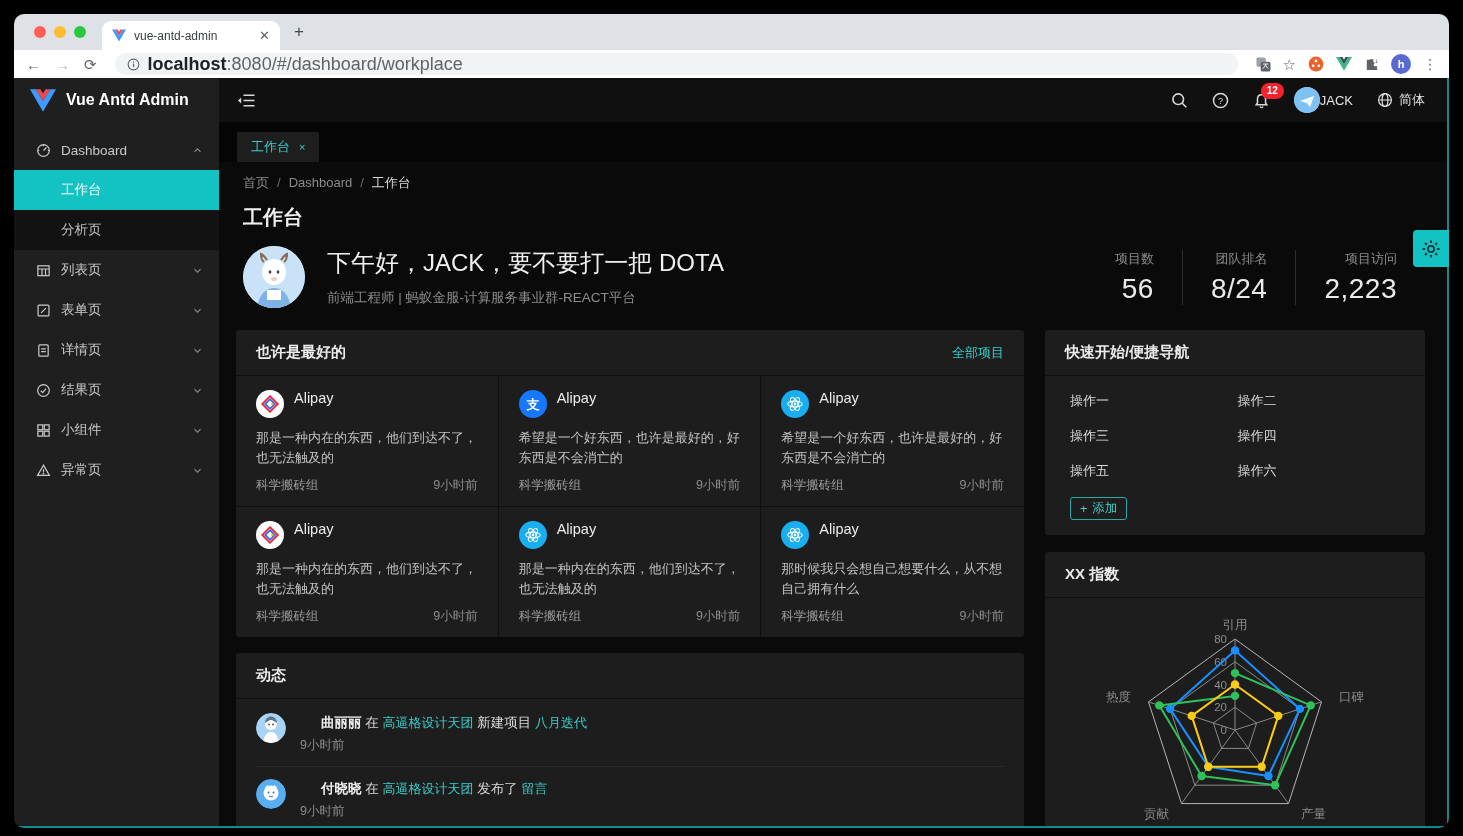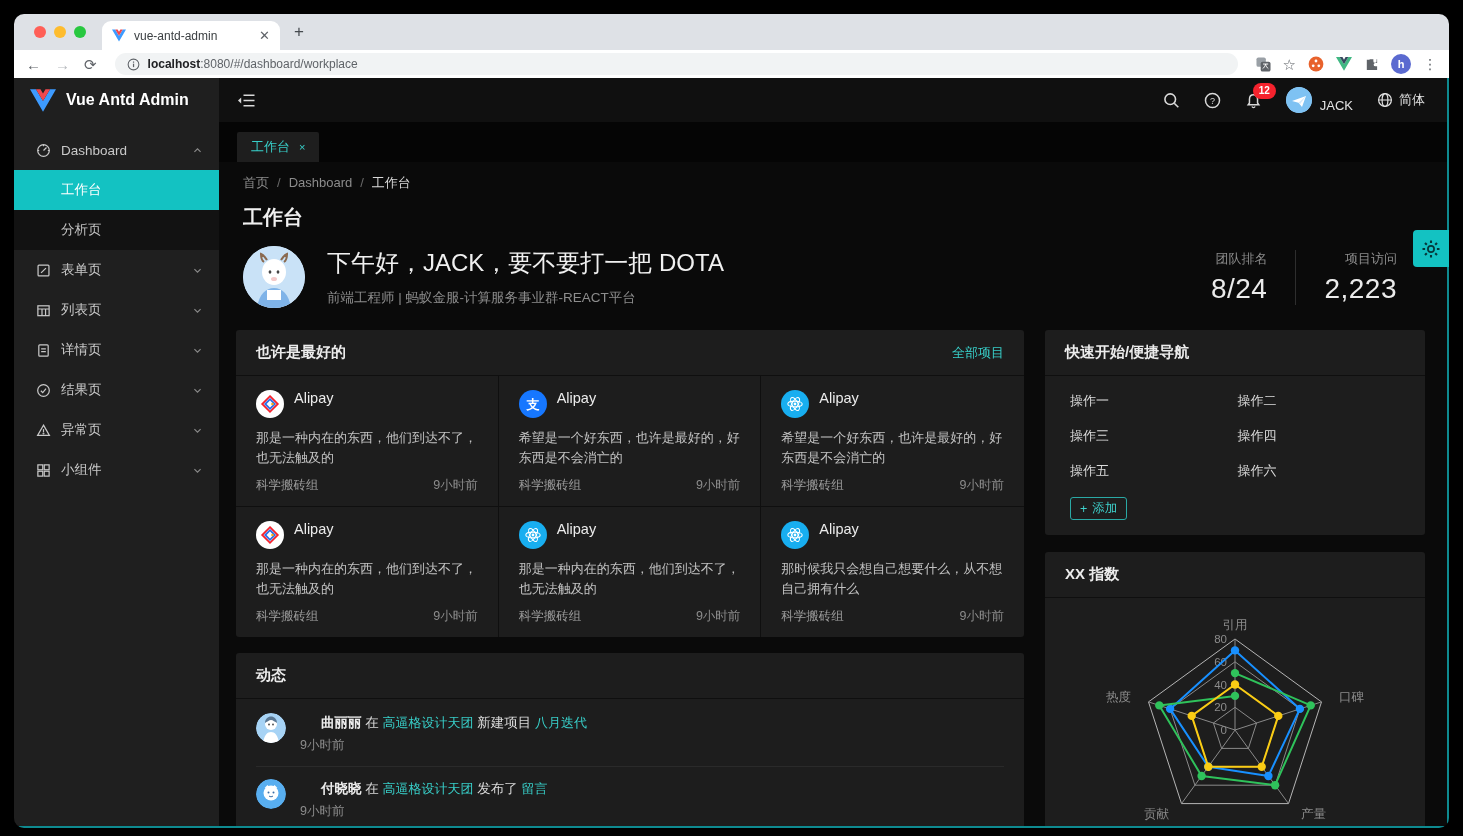--- a/index.html
+++ b/index.html
@@ -16,39 +16,39 @@
   .t-red{background:#ff5f57;} .t-yellow{background:#febc2e;} .t-green{background:#28c840;}
   .btab { width:178px; height:29px; background:#fff; border-radius:9px 9px 0 0; display:flex; align-items:center; gap:8px; padding:0 10px; font-size:12px; color:#3c4043; }
   .btab .title { flex:1; white-space:nowrap; overflow:hidden; }
   .btab .close { color:#5f6368; font-size:13px; }
   .newtab { align-self:center; font-size:17px; color:#454a4f; margin-left:14px; }
 
   .urlbar { height:28px; background:#fff; display:flex; align-items:center; padding:0 12px; gap:14px; }
   .nav-ic { color:#5f6368; font-size:15px; line-height:1; }
   .nav-ic.dis { color:#b6b9bd; }
   .omnibox { flex:1; height:22px; background:#f1f3f4; border-radius:11px; display:flex; align-items:center; padding:0 12px; gap:8px; margin:0 4px; }
-  .omnibox .url { font-size:12px; color:#5f6368; }
+  .omnibox .url { font-size:18px; color:#5f6368; }
   .omnibox .url b { color:#202124; font-weight:700; }
   .bar-right { display:flex; align-items:center; gap:12px; }
   .chr-avatar { width:20px; height:20px; border-radius:50%; background:#5b6ad0; color:#fff; font-size:11px; font-weight:700; display:flex; align-items:center; justify-content:center; }
   .kebab { color:#5f6368; font-size:14px; letter-spacing:0; }
 
   
   .app { height:750px; background:#0a0a0a; position:relative; overflow:hidden; }
   .app::after { content:""; position:absolute; right:0; top:0; bottom:0; width:2px; background:#0e8a90; z-index:9; }
   .app::before { content:""; position:absolute; left:0; right:0; bottom:0; height:2px; background:#0e8a90; z-index:9; }
 
   .app-header { height:44px; display:flex; align-items:center; background:#101010; }
   .logo-area { width:205px; height:44px; background:#1f1f1f; display:flex; align-items:center; gap:10px; padding-left:16px; }
   .brand { font-size:16px; font-weight:700; color:#fff; white-space:nowrap; }
   .fold { margin-left:18px; color:#d9d9d9; }
   .hdr-right { margin-left:auto; display:flex; align-items:center; gap:24px; padding-right:24px; color:#d9d9d9; }
   .bell-wrap { position:relative; }
   .badge { position:absolute; top:-9px; left:8px; background:#f5222d; color:#fff; font-size:10px; line-height:1; padding:3px 6px; border-radius:9px; font-weight:700; }
-  .user { display:flex; align-items:flex-end; gap:8px; font-size:13px; color:#e3e3e3; }
+  .user { display:flex; align-items:center; font-size:13px; color:#e3e3e3; }
   .u-avatar { width:26px; height:26px; border-radius:50%; background:#8fc9f5; position:relative; overflow:hidden; }
   .lang { display:flex; align-items:center; gap:6px; font-size:13px; color:#e3e3e3; }
 
   .app-body { display:flex; height:706px; }
   .sidebar { width:205px; background:#1f1f1f; padding-top:8px; flex-shrink:0; }
   .menu-item { height:40px; display:flex; align-items:center; gap:10px; padding:0 16px 0 22px; color:#c9c9c9; font-size:13.5px; }
   .menu-item .chev { margin-left:auto; color:#8c8c8c; }
   .submenu { background:#121212; }
   .sub-item { height:40px; display:flex; align-items:center; padding-left:47px; color:#c2c2c2; font-size:13.5px; }
   .sub-item.active { background:#13c2c2; color:#fff; }
@@ -262,39 +262,39 @@
               </svg>
             </span>
           </div>
           <div class="submenu">
             <div class="sub-item active">工作台</div>
             <div class="sub-item">分析页</div>
           </div>
           <div class="menu-item">
             <span>
               <svg width="15" height="15" viewBox="0 0 16 16" fill="none" stroke="currentColor" stroke-width="1.3">
-                <rect x="2.2" y="2.2" width="11.6" height="11.6" rx="1"></rect>
-                <path d="M5.4 10.6l5.2-5.2 0 0"></path>
-              </svg>
-            </span>
-                   <span>表单页</span>
+                <rect x="2" y="3" width="12" height="10.5"></rect>
+                <path d="M2 6.4h12M6.4 6.4v7.1M10.2 6.4v7.1"></path>
+              </svg>
+            </span>
+                   <span>列表页</span>
                    <span class="chev">
               <svg width="11" height="11" viewBox="0 0 16 16" fill="none" stroke="currentColor" stroke-width="1.6">
                 <path d="M3.5 6l4.5 4.5L12.5 6"></path>
               </svg>
             </span>
           </div>
           <div class="menu-item">
             <span>
               <svg width="15" height="15" viewBox="0 0 16 16" fill="none" stroke="currentColor" stroke-width="1.3">
-                <rect x="2" y="3" width="12" height="10.5"></rect>
-                <path d="M2 6.4h12M6.4 6.4v7.1M10.2 6.4v7.1"></path>
-              </svg>
-            </span>
-                   <span>列表页</span>
+                <rect x="2.2" y="2.2" width="11.6" height="11.6" rx="1"></rect>
+                <path d="M5.4 10.6l5.2-5.2 0 0"></path>
+              </svg>
+            </span>
+                   <span>表单页</span>
                    <span class="chev">
               <svg width="11" height="11" viewBox="0 0 16 16" fill="none" stroke="currentColor" stroke-width="1.6">
                 <path d="M3.5 6l4.5 4.5L12.5 6"></path>
               </svg>
             </span>
           </div>
           <div class="menu-item">
             <span>
               <svg width="15" height="15" viewBox="0 0 16 16" fill="none" stroke="currentColor" stroke-width="1.3">
                 <rect x="3" y="2" width="10" height="12" rx="1"></rect>
@@ -309,51 +309,51 @@
             </span>
           </div>
           <div class="menu-item">
             <span>
               <svg width="15" height="15" viewBox="0 0 16 16" fill="none" stroke="currentColor" stroke-width="1.3">
                 <circle cx="8" cy="8" r="6.2"></circle>
                 <path d="M5.2 8.3l2 2 3.5-4.2"></path>
               </svg>
             </span>
                    <span>结果页</span>
-                   <span class="chev">
-              <svg width="11" height="11" viewBox="0 0 16 16" fill="none" stroke="currentColor" stroke-width="1.6">
-                <path d="M3.5 6l4.5 4.5L12.5 6"></path>
-              </svg>
-            </span>
-          </div>
-          <div class="menu-item">
-            <span>
-              <svg width="15" height="15" viewBox="0 0 16 16" fill="none" stroke="currentColor" stroke-width="1.3">
-                <path d="M8 2.3L14.3 13.2H1.7L8 2.3z"></path>
-                <path d="M8 6.5v3.2"></path>
-                <circle cx="8" cy="11.3" r="0.4" fill="currentColor"></circle>
-              </svg>
-            </span>
-                   <span>异常页</span>
                    <span class="chev">
               <svg width="11" height="11" viewBox="0 0 16 16" fill="none" stroke="currentColor" stroke-width="1.6">
                 <path d="M3.5 6l4.5 4.5L12.5 6"></path>
               </svg>
             </span>
           </div>
           <div class="menu-item">
             <span>
               <svg width="15" height="15" viewBox="0 0 16 16" fill="none" stroke="currentColor" stroke-width="1.3">
                 <rect x="2" y="2" width="5.2" height="5.2"></rect>
                 <rect x="8.8" y="2" width="5.2" height="5.2"></rect>
                 <rect x="2" y="8.8" width="5.2" height="5.2"></rect>
                 <rect x="8.8" y="8.8" width="5.2" height="5.2"></rect>
               </svg>
             </span>
                    <span>小组件</span>
+                   <span class="chev">
+              <svg width="11" height="11" viewBox="0 0 16 16" fill="none" stroke="currentColor" stroke-width="1.6">
+                <path d="M3.5 6l4.5 4.5L12.5 6"></path>
+              </svg>
+            </span>
+          </div>
+          <div class="menu-item">
+            <span>
+              <svg width="15" height="15" viewBox="0 0 16 16" fill="none" stroke="currentColor" stroke-width="1.3">
+                <path d="M8 2.3L14.3 13.2H1.7L8 2.3z"></path>
+                <path d="M8 6.5v3.2"></path>
+                <circle cx="8" cy="11.3" r="0.4" fill="currentColor"></circle>
+              </svg>
+            </span>
+                   <span>异常页</span>
                    <span class="chev">
               <svg width="11" height="11" viewBox="0 0 16 16" fill="none" stroke="currentColor" stroke-width="1.6">
                 <path d="M3.5 6l4.5 4.5L12.5 6"></path>
               </svg>
             </span>
           </div>
         </div>
 
       <div class="content">
         <div class="tabbar">
@@ -380,20 +380,24 @@
                   <ellipse cx="35" cy="26" rx="1.4" ry="1.8" fill="#444"></ellipse>
                   <ellipse cx="31" cy="33" rx="3" ry="2" fill="#f3c8c8"></ellipse>
                   <path d="M24 44h14v10H24z" fill="#fff"></path>
                 </svg>
             </span>
             <div class="greet-txt">
               <div class="greet-title">下午好，JACK，要不要打一把 DOTA</div>
               <div class="greet-sub">前端工程师 | 蚂蚁金服-计算服务事业群-REACT平台</div>
             </div>
             <div class="stats" id="stats">
+                <div class="stat">
+                  <div class="lbl">项目数</div>
+                 <div class="val">56</div>
+                </div>
                 <div class="stat">
                   <div class="lbl">团队排名</div>
                  <div class="val">8/24</div>
                 </div>
                 <div class="stat">
                   <div class="lbl">项目访问</div>
                  <div class="val">2,223</div>
                 </div>
               </div>
           </div>

